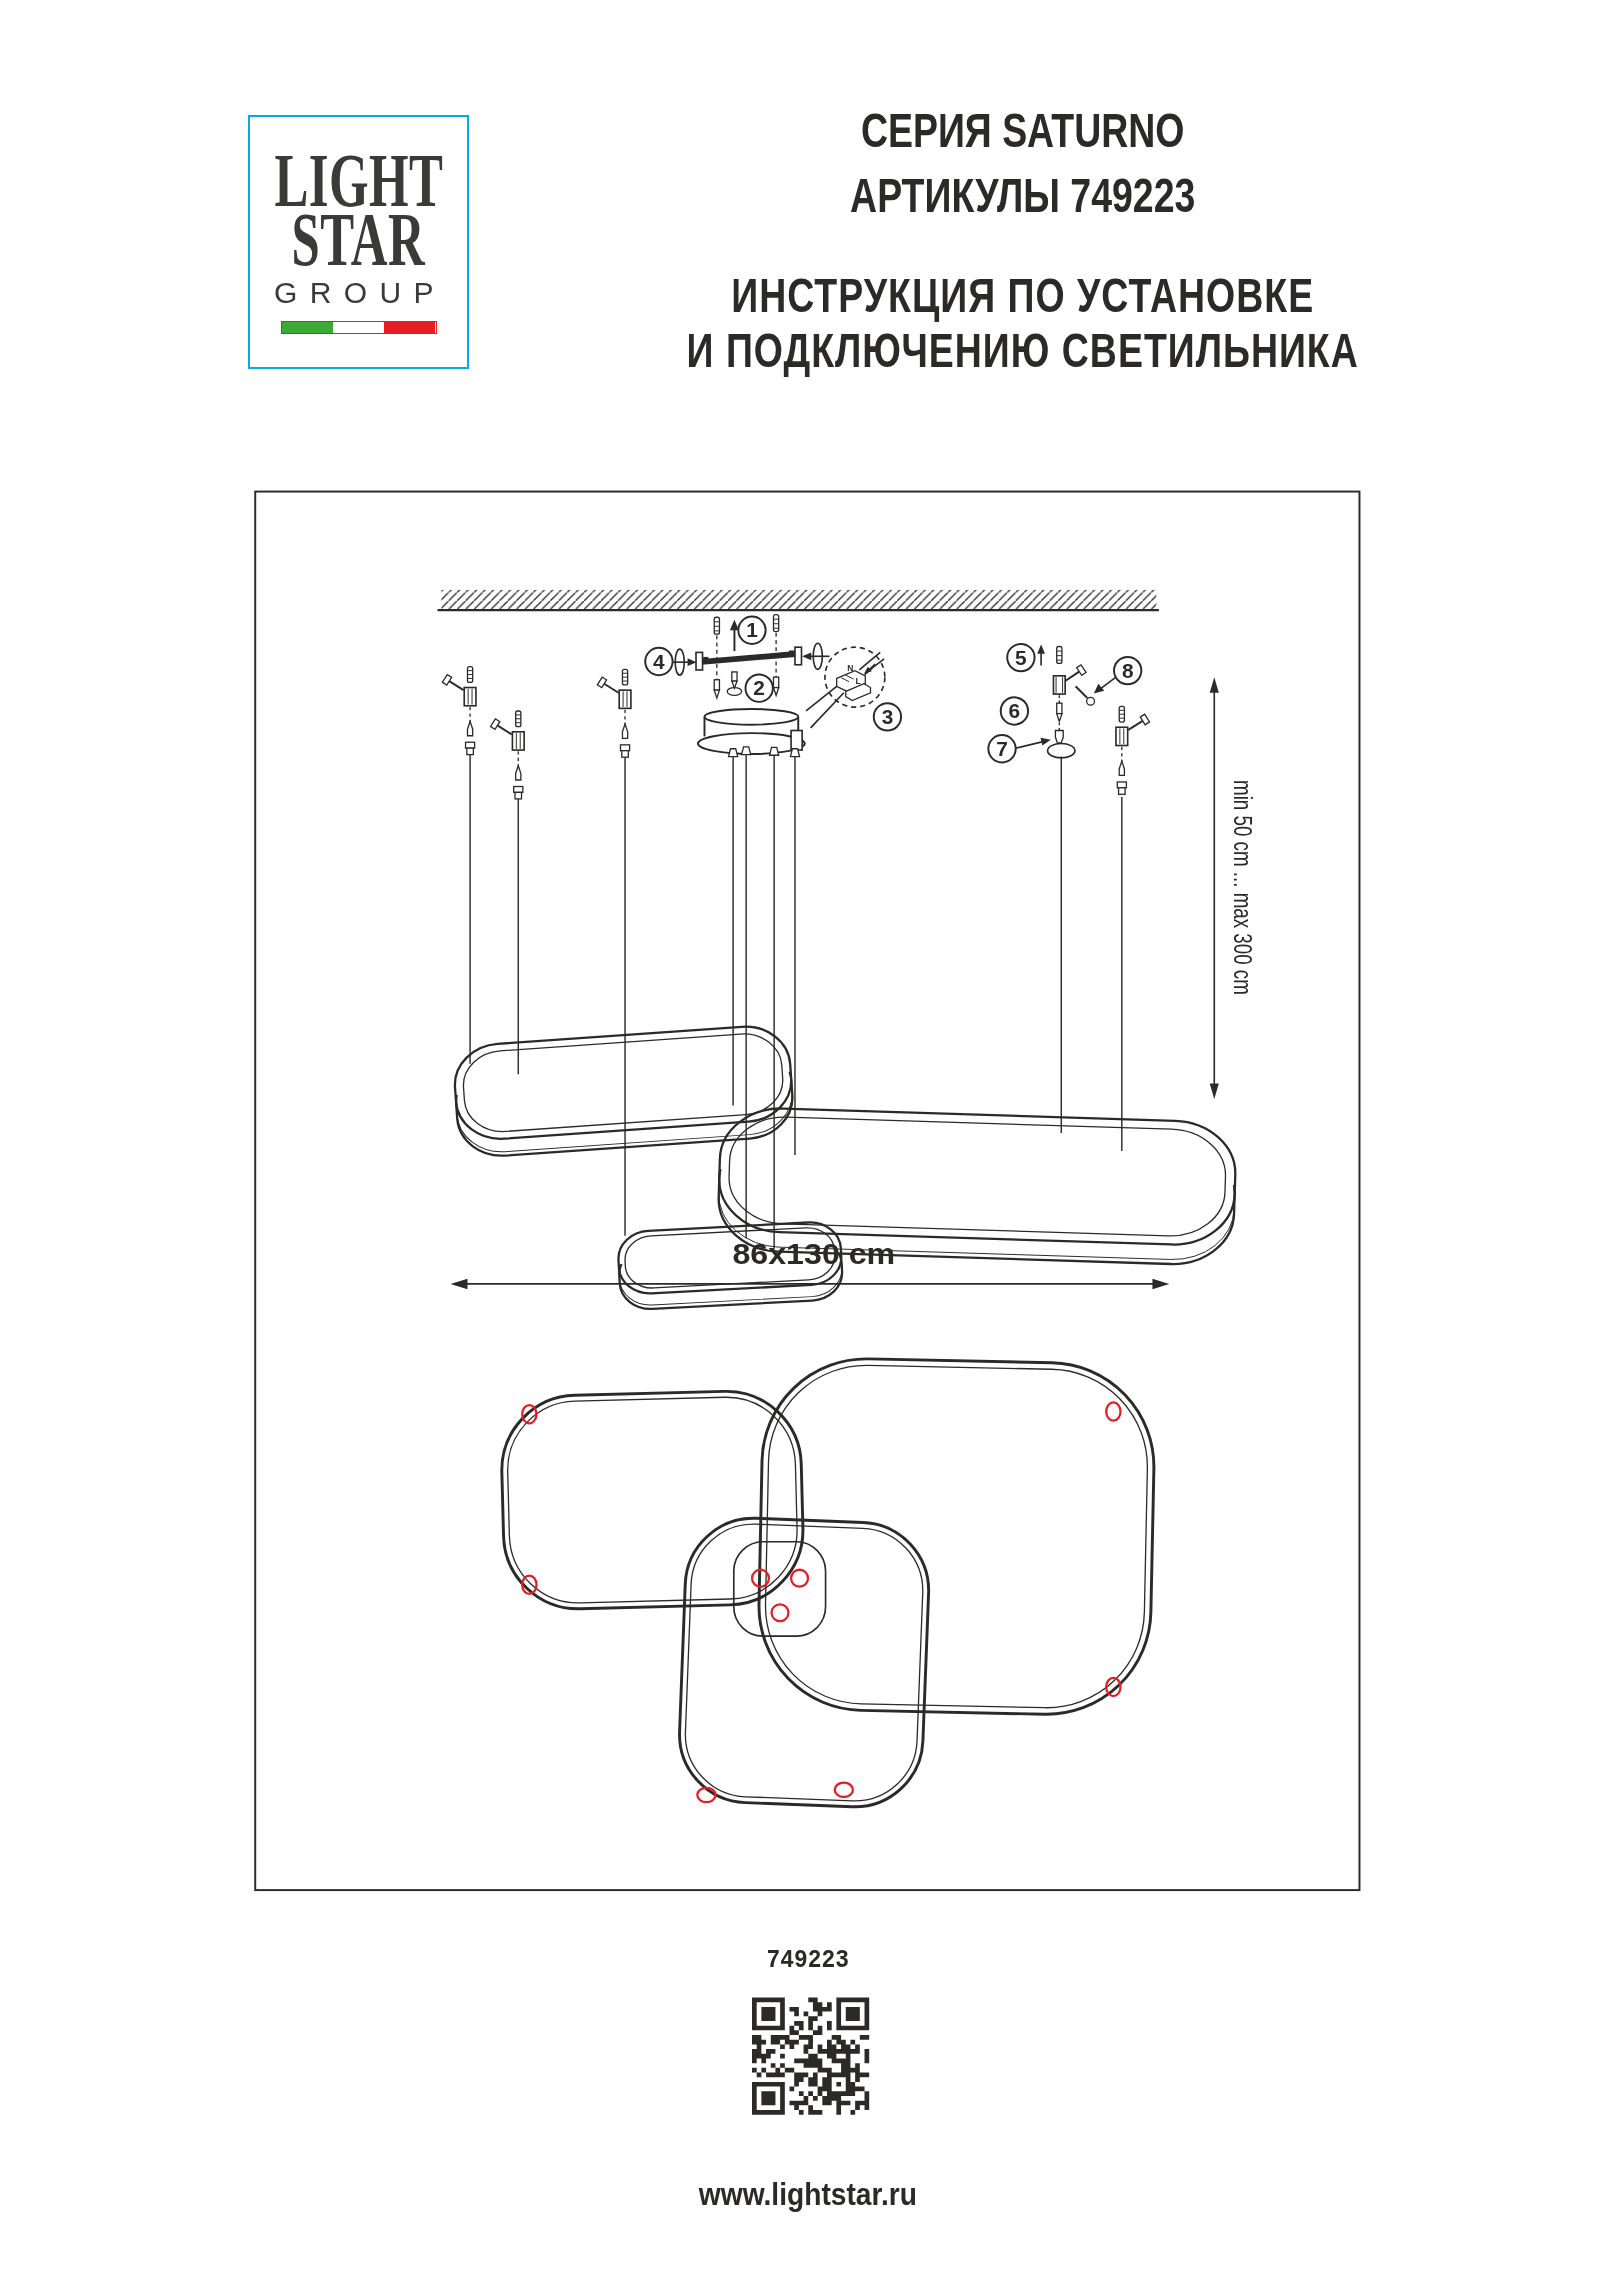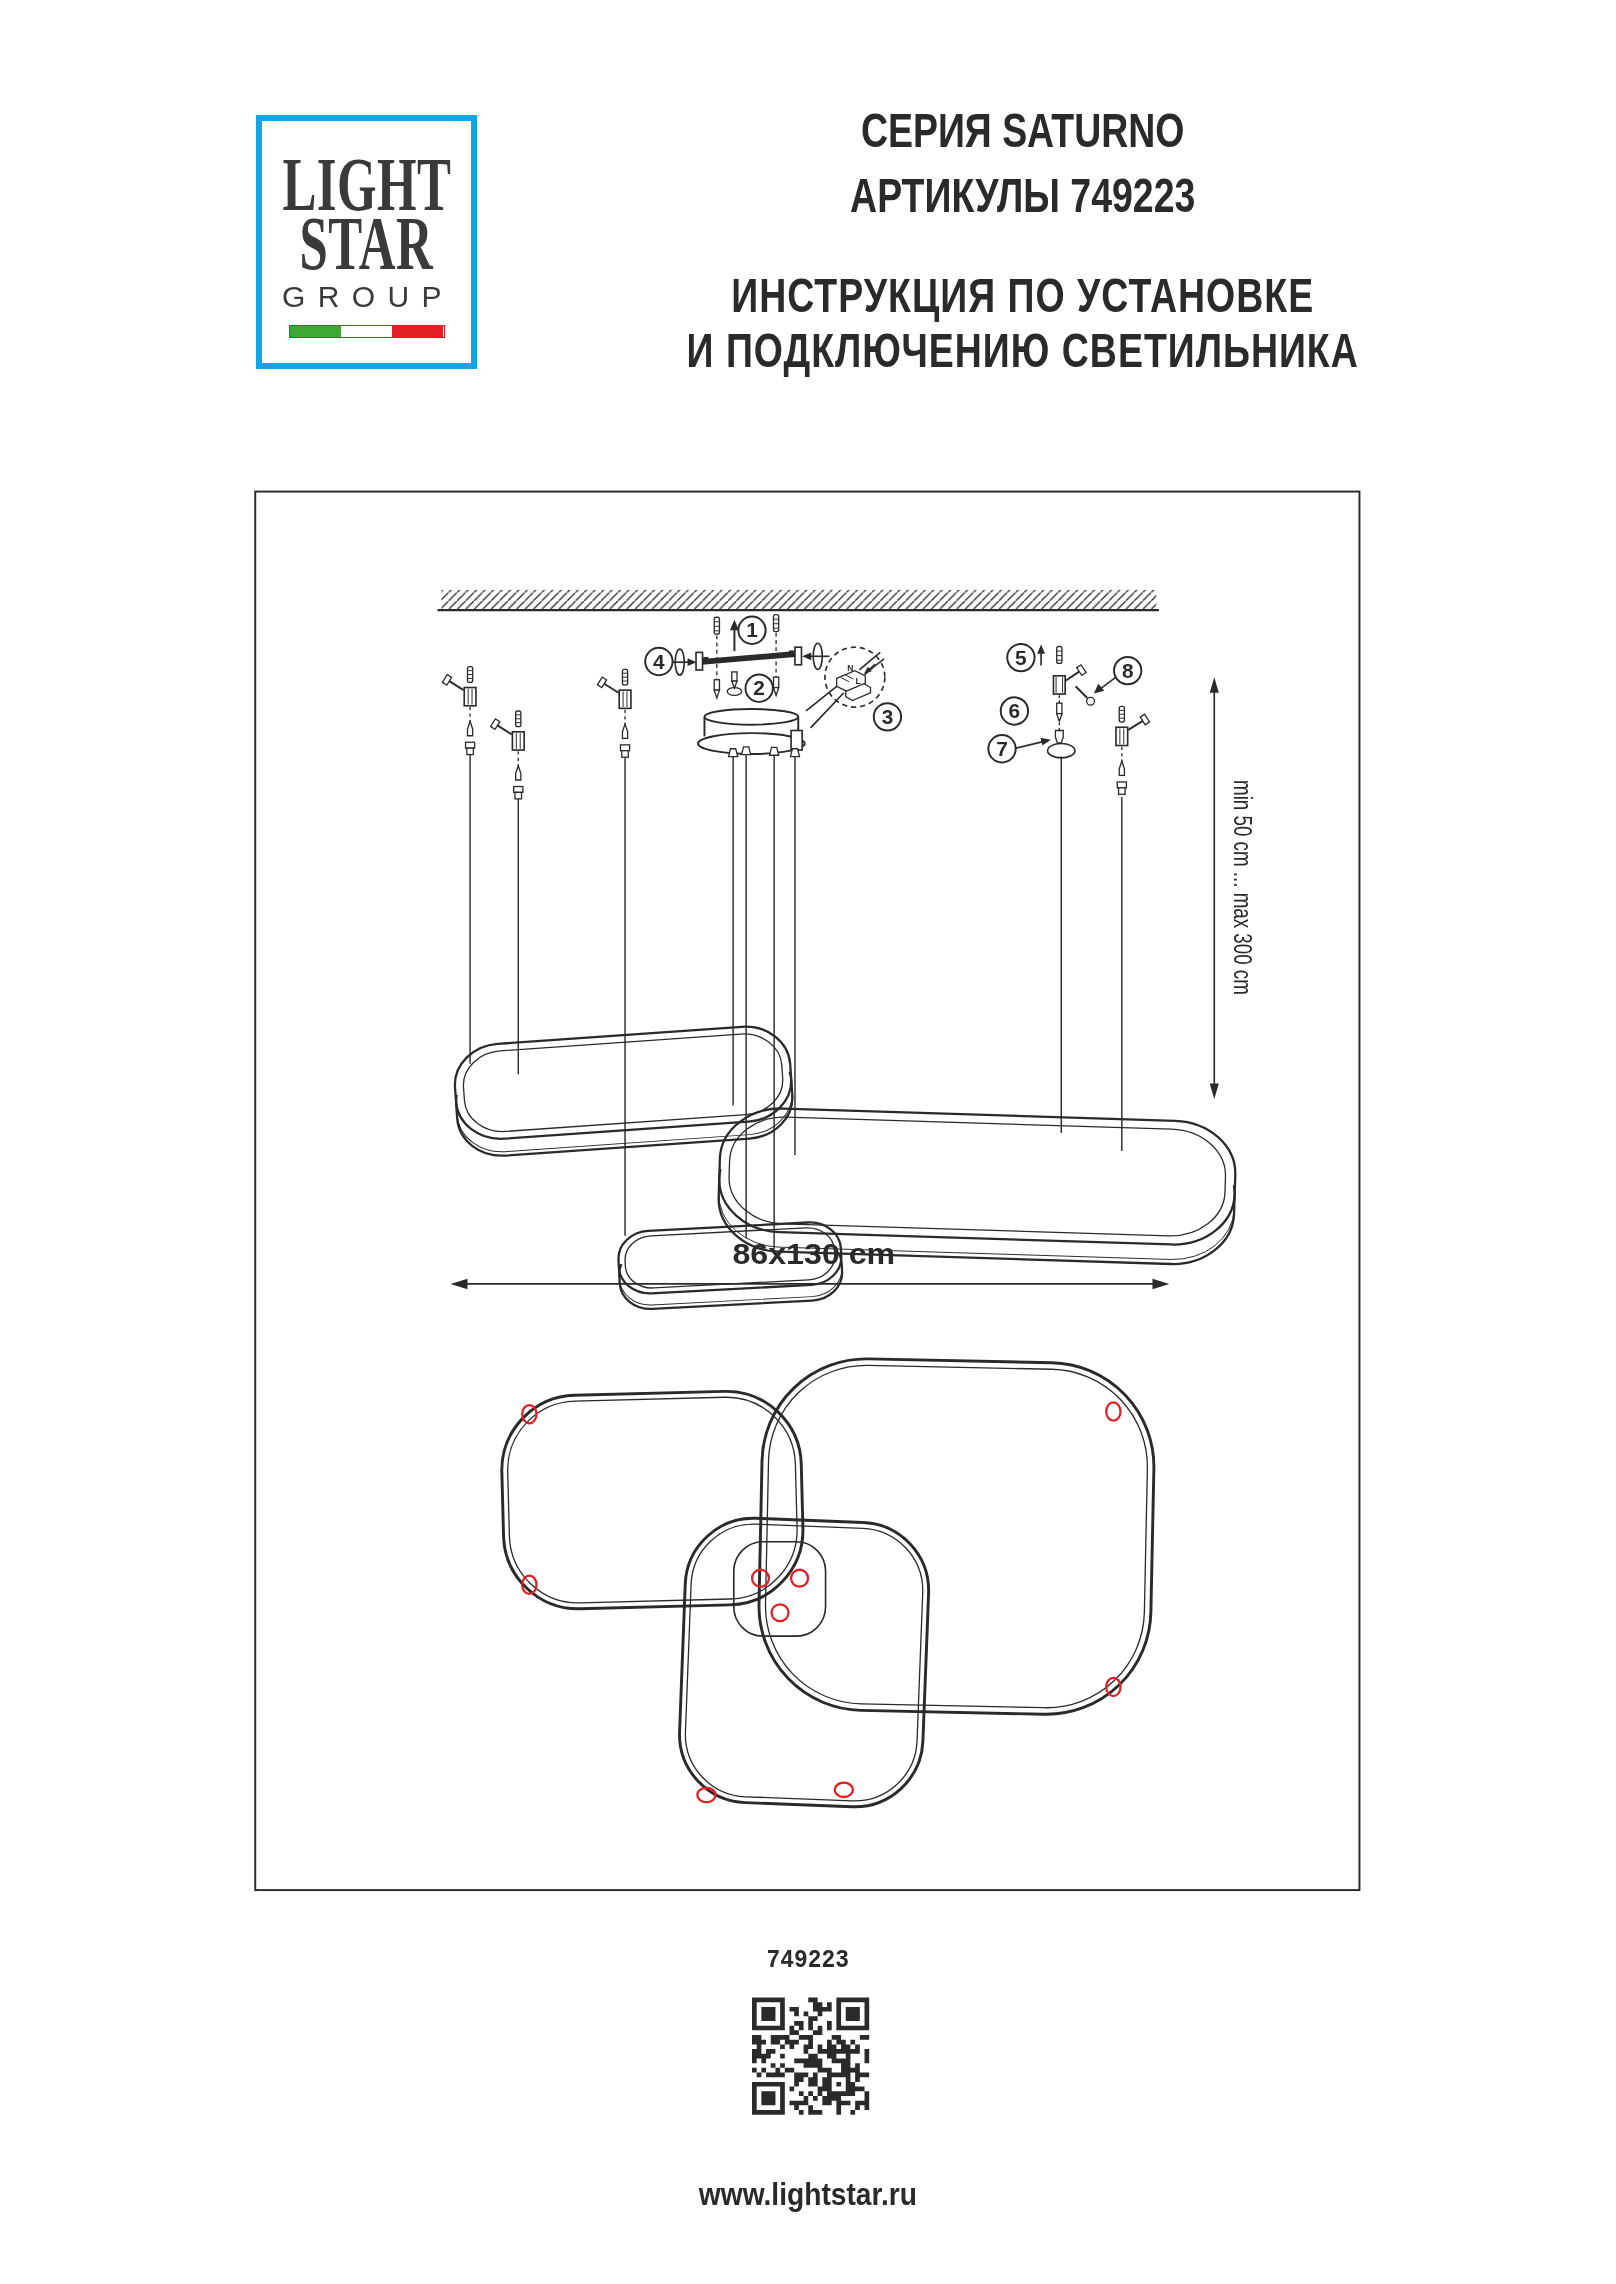--- a/index.html
+++ b/index.html
@@ -1,20 +1,20 @@
 <!DOCTYPE html>
 <html style="font-size:10.4px"><head>
 <meta charset="utf-8">
 <style>
   html,body{margin:0;padding:0;background:#888;}
   #page{position:relative;width:1616px;height:2284px;background:#ffffff;overflow:hidden;
         font-family:"Liberation Sans",sans-serif;color:#2b2a29;}
   
-  #logo-box{position:absolute;left:256px;top:115px;width:221px;height:254px;
-            border:6px solid #0ea5e9;box-sizing:border-box;display:flex;flex-direction:column;
+  #logo-box{position:absolute;left:248px;top:115px;width:221px;height:254px;
+            border:2px solid #0ea5e9;box-sizing:border-box;display:flex;flex-direction:column;
             align-items:center;justify-content:flex-start;padding-top:34px;}
   .logo-word{font-family:"Liberation Serif",serif;font-weight:bold;font-size:77px;line-height:59px;
              letter-spacing:0.7px;transform:scaleX(0.66);transform-origin:50% 50%;white-space:nowrap;color:#3a3a39;}
   #logo-group{font-family:"Liberation Sans",sans-serif;font-weight:normal;font-size:30px;line-height:30px;
               letter-spacing:12.4px;margin-top:9px;margin-left:3px;color:#3a3a39;}
   #logo-flag{width:156px;height:13px;margin-top:13px;border:1.3px solid #e31e24;box-sizing:border-box;
              display:flex;}
   #logo-flag div{flex:1;height:100%;}
   
   #header-block{position:absolute;right:257px;top:98px;text-align:center;font-weight:bold;color:#2b2a29;}

